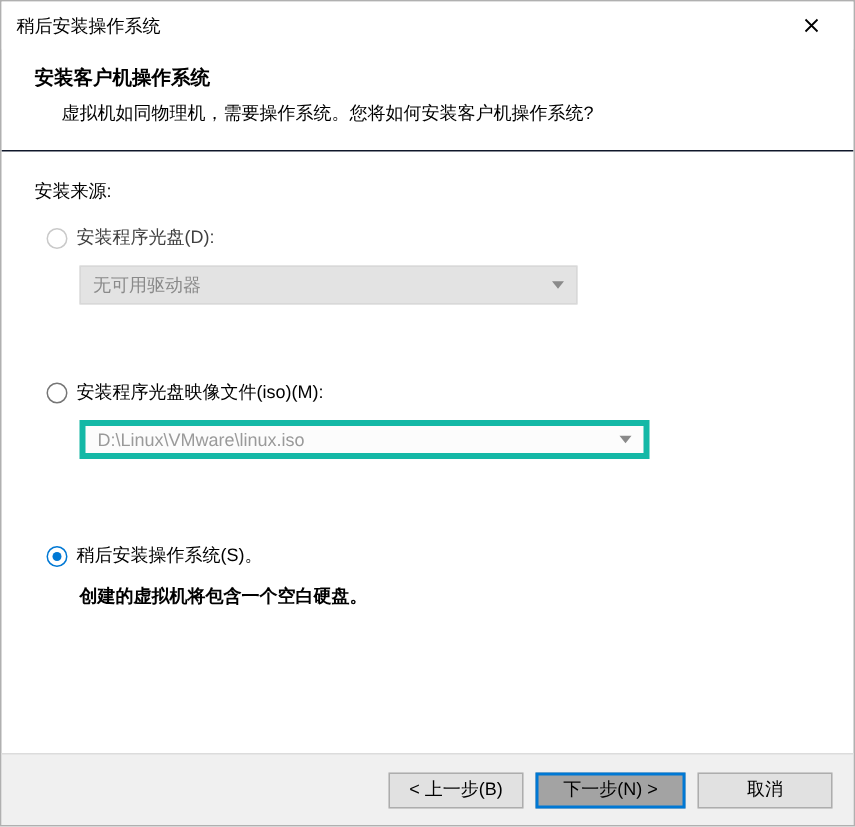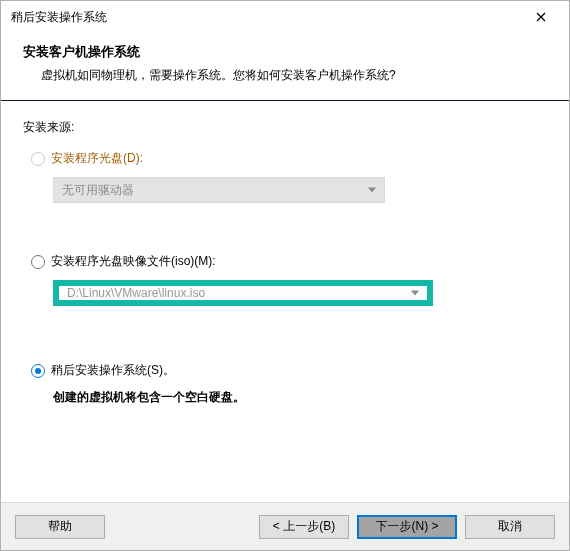--- a/index.html
+++ b/index.html
@@ -55,21 +55,21 @@
     position: relative;
     flex-shrink: 0;
   }
   .radio.disabled { border-color: #c9c9c9; }
   .radio.checked { border-color: #0078d4; }
   .radio.checked::after {
     content: ""; position: absolute;
     top: 3px; left: 3px; width: 6px; height: 6px;
     background: #0078d4; border-radius: 50%;
   }
-  .disabled-text { color: #a16207; }
+  .disabled-text { color: #404040; }
   .combo {
     height: 26px;
     border: 1px solid #cfcfcf;
     background: #e3e3e3;
     display: flex; align-items: center;
     padding: 0 8px;
     margin: 4px 0 18px 30px;
     width: 332px;
     position: relative;
   }
@@ -81,21 +81,21 @@
     border-top: 5px solid #8a8a8a;
   }
   .combo.disabled { color: #8a8a8a; background: #e3e3e3; border-color: #d8d8d8; }
   .iso-row {
     display: flex; gap: 8px;
     margin: 4px 0 18px 30px;
     align-items: center;
   }
   .iso-input {
     height: 26px; width: 380px;
-    border: 6px solid #14b8a6;
+    border: 4px solid #14b8a6;
     background: #fcfcfc;
     padding: 0 29px 0 8px;
     color: #9a9a9a;
     position: relative;
     display: flex; align-items: center;
   }
   .iso-input .arrow {
     position: absolute; right: 8px; top: 50%; transform: translateY(-50%);
     width: 0; height: 0;
     border-left: 4px solid transparent;
@@ -188,18 +188,17 @@
     <div class="radio-row">
       <span class="radio checked"></span>
       <span>稍后安装操作系统(S)。</span>
     </div>
     <div class="note">创建的虚拟机将包含一个空白硬盘。</div>
   </div>
 
 </div>
 
 <div class="footer">
-  <div class="btn">帮助</div>
   <div class="spacer"></div>
   <div class="btn">&lt; 上一步(B)</div>
   <div class="btn default">下一步(N) &gt;</div>
   <div class="btn">取消</div>
 </div>
 
 </body></html>

